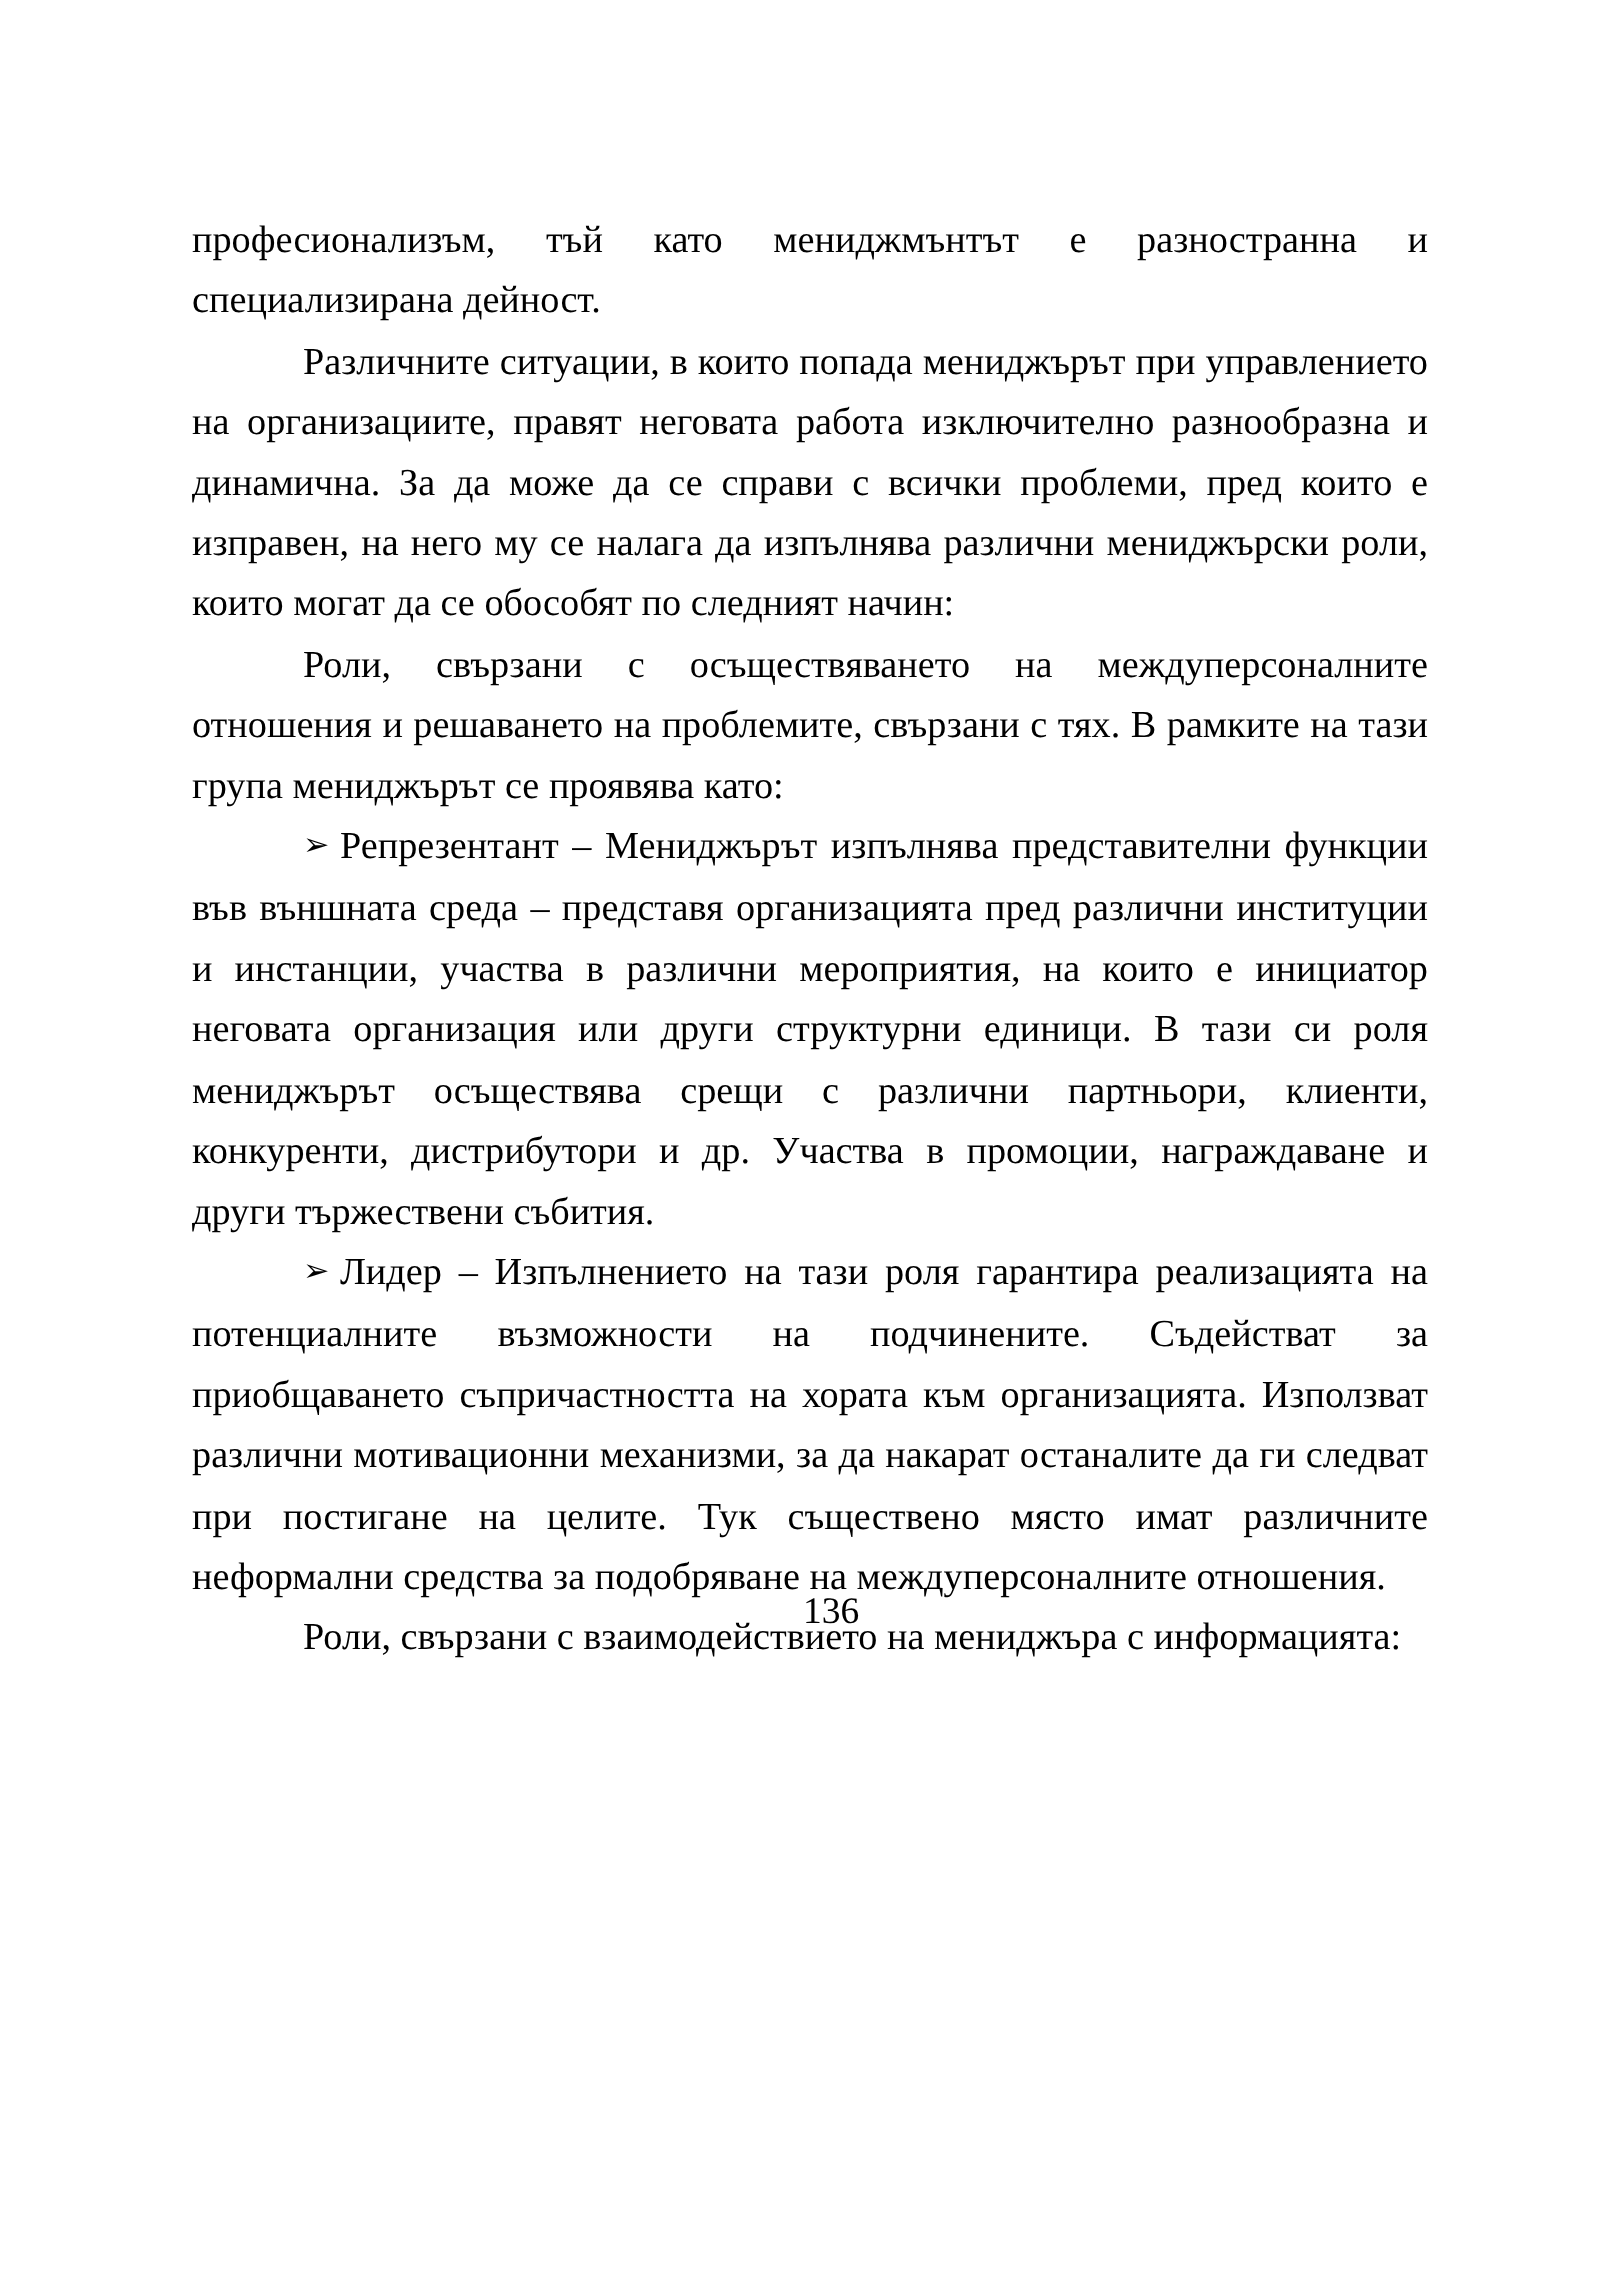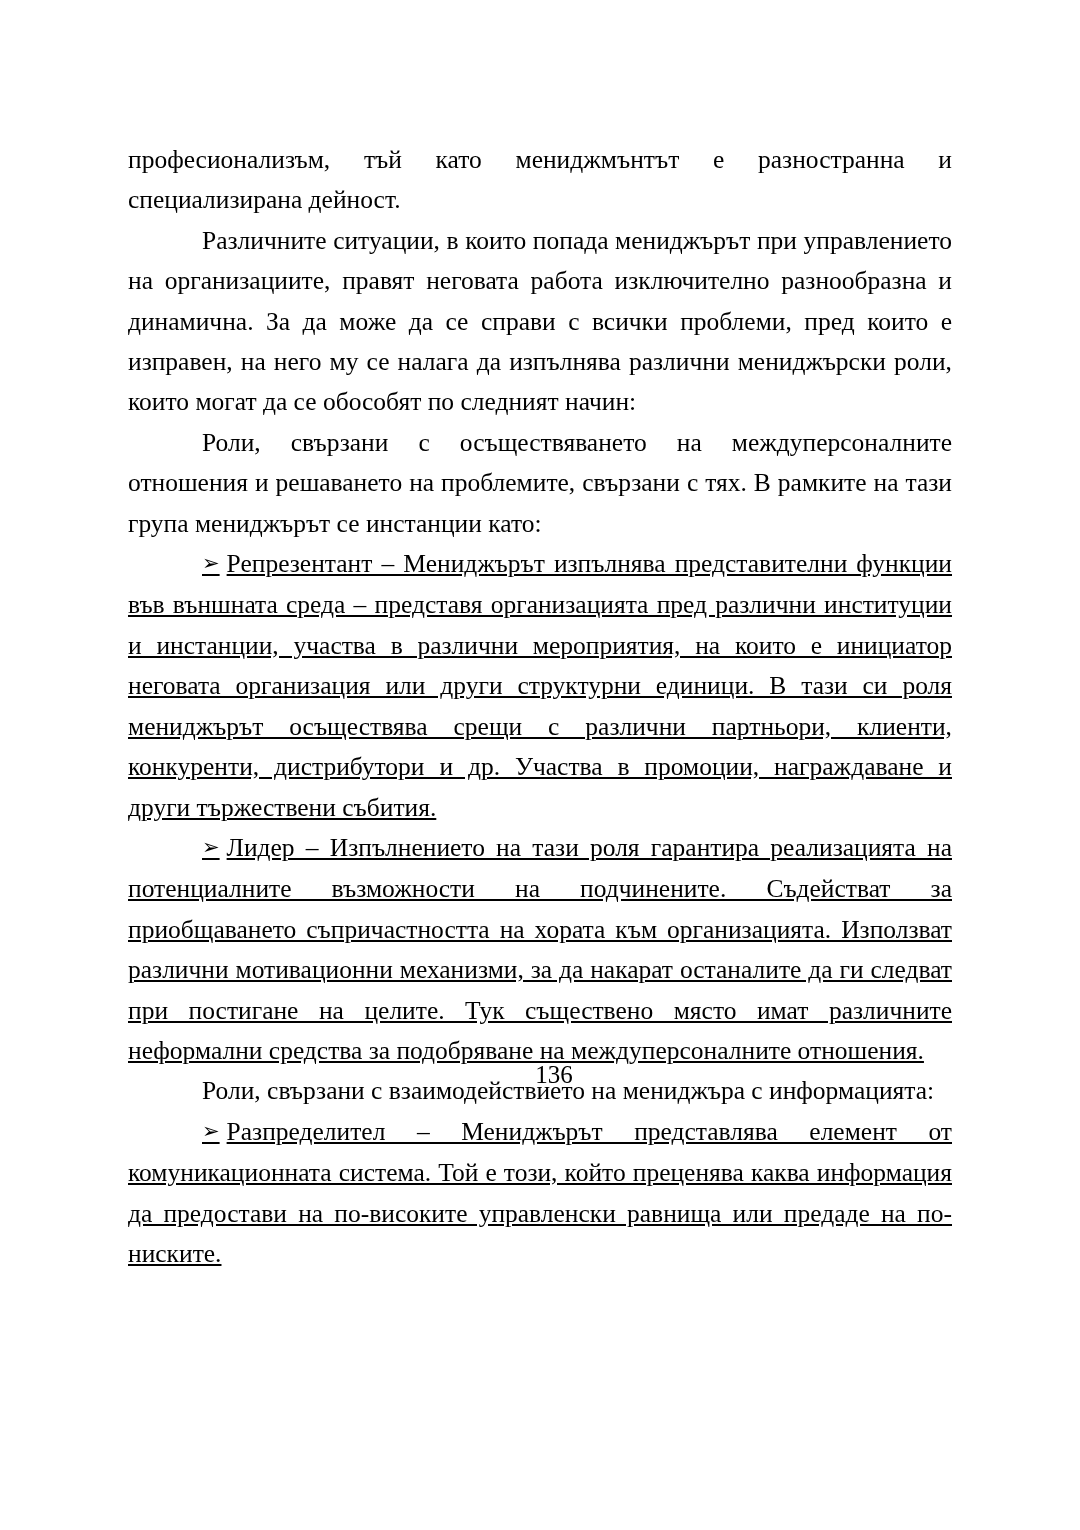--- a/index.html
+++ b/index.html
@@ -29,21 +29,20 @@
   }
   .para {
     margin: 0;
     text-indent: 0;
   }
   .para.indent {
     text-indent: 74px;
   }
   .para.bullet {
     text-indent: 74px;
-    text-decoration: underline;
   }
   .bullet-mark {
     font-family: "DejaVu Sans", sans-serif;
     font-size: 21px;
     padding-right: 7px;
     position: relative;
     top: -2px;
   }
   .footer {
     position: absolute;
@@ -59,28 +58,27 @@
 </head>
 <body>
 
 <div class="page">
   <div class="body-text">
 
     <p class="para">професионализъм, тъй като мениджмънтът е разностранна и специализирана дейност.</p>
 
     <p class="para indent">Различните ситуации, в които попада мениджърът при управлението на организациите, правят неговата работа изключително разнообразна и динамична. За да може да се справи с всички проблеми, пред които е изправен, на него му се налага да изпълнява различни мениджърски роли, които могат да се обособят по следният начин:</p>
 
-    <p class="para indent">Роли, свързани с осъществяването на междуперсоналните отношения и решаването на проблемите, свързани с тях. В рамките на тази група мениджърът се инстанции като:</p>
+    <p class="para indent">Роли, свързани с осъществяването на междуперсоналните отношения и решаването на проблемите, свързани с тях. В рамките на тази група мениджърът се проявява като:</p>
 
     <p class="para bullet"><span class="bullet-mark">➢</span><span>Репрезентант – Мениджърът изпълнява представителни функции във външната среда – представя организацията пред различни институции и инстанции, участва в различни мероприятия, на които е инициатор неговата организация или други структурни единици. В тази си роля мениджърът осъществява срещи с различни партньори, клиенти, конкуренти, дистрибутори и др. Участва в промоции, награждаване и други тържествени събития.</span></p>
 
     <p class="para bullet"><span class="bullet-mark">➢</span><span>Лидер – Изпълнението на тази роля гарантира реализацията на потенциалните възможности на подчинените. Съдействат за приобщаването съпричастността на хората към организацията. Използват различни мотивационни механизми, за да накарат останалите да ги следват при постигане на целите. Тук съществено място имат различните неформални средства за подобряване на междуперсоналните отношения.</span></p>
 
 
     <p class="para indent">Роли, свързани с взаимодействието на мениджъра с информацията:</p>
 
 
-    <p class="para bullet"><span class="bullet-mark">➢</span><span>Разпределител – Мениджърът представлява елемент от комуникационната система. Той е този, който преценява каква информация да предостави на по-високите управленски равнища или предаде на по-ниските.</span></p>
 
   </div>
 
   <div class="footer">136</div>
 </div>
 
 </body></html>

